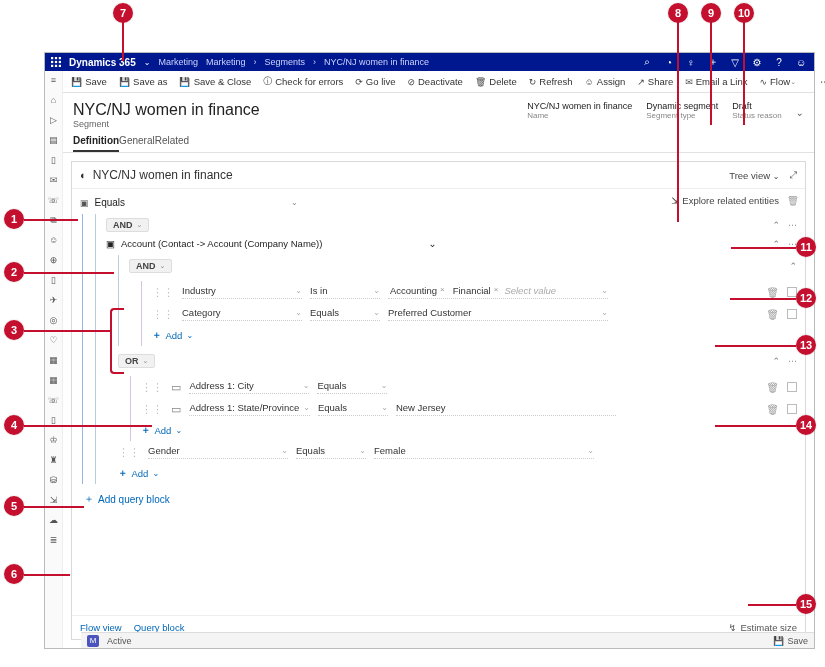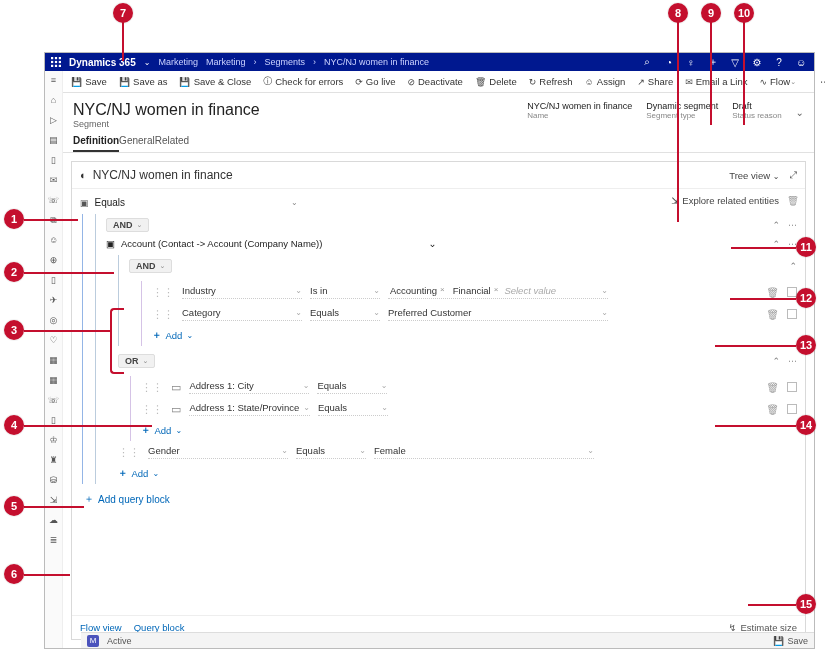--- a/index.html
+++ b/index.html
@@ -421,20 +421,23 @@
                 <span style="color:#bbb;">⋮⋮</span>
                 <span style="color:#888;">▭</span>
                 <div class="field-slot">
                     <span>Address 1: State/Province</span>
                     <span class="chev-s">⌄</span>
                   </div>
                 <div class="field-slot short">
                     <span>Equals</span>
                     <span class="chev-s">⌄</span>
                   </div>
+                <div class="field-slot wide">
+                    <span>New Jersey</span>
+                  </div>
                 <div class="line-actions">
                   <span>🗑</span>
                   <span class="box"></span>
                 </div>
               </div>
               <div class="add-row">
                   <span class="plus">＋</span>
                   <span>Add</span>
                   <span class="chev-s" style="font-size:8px;color:#0067b8;">⌄</span>
                 </div>

